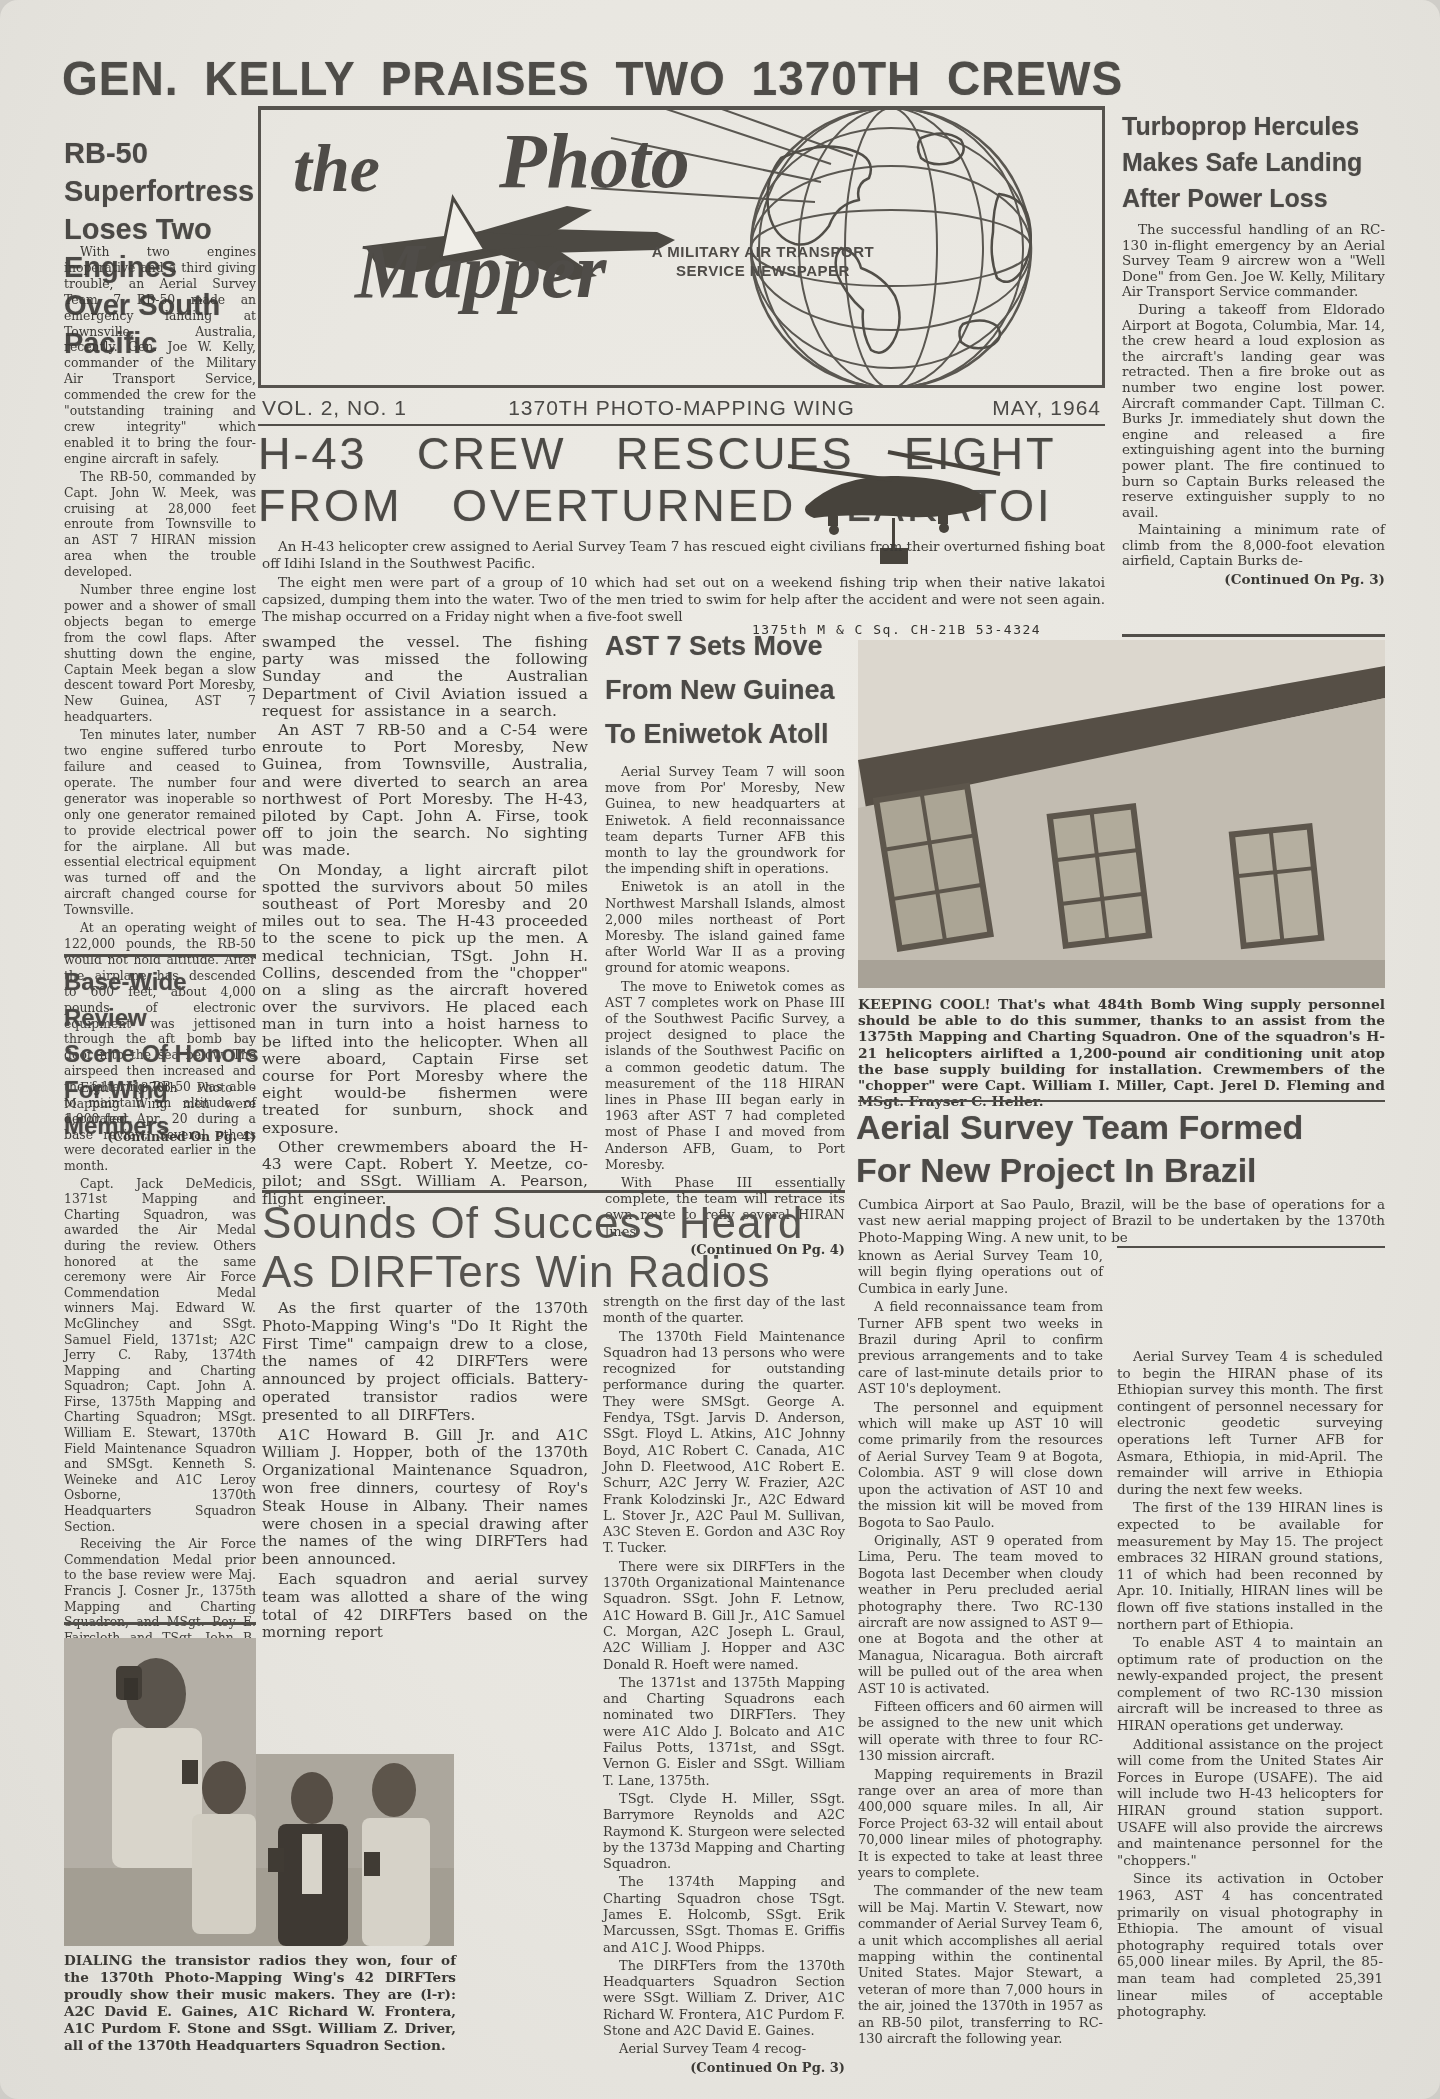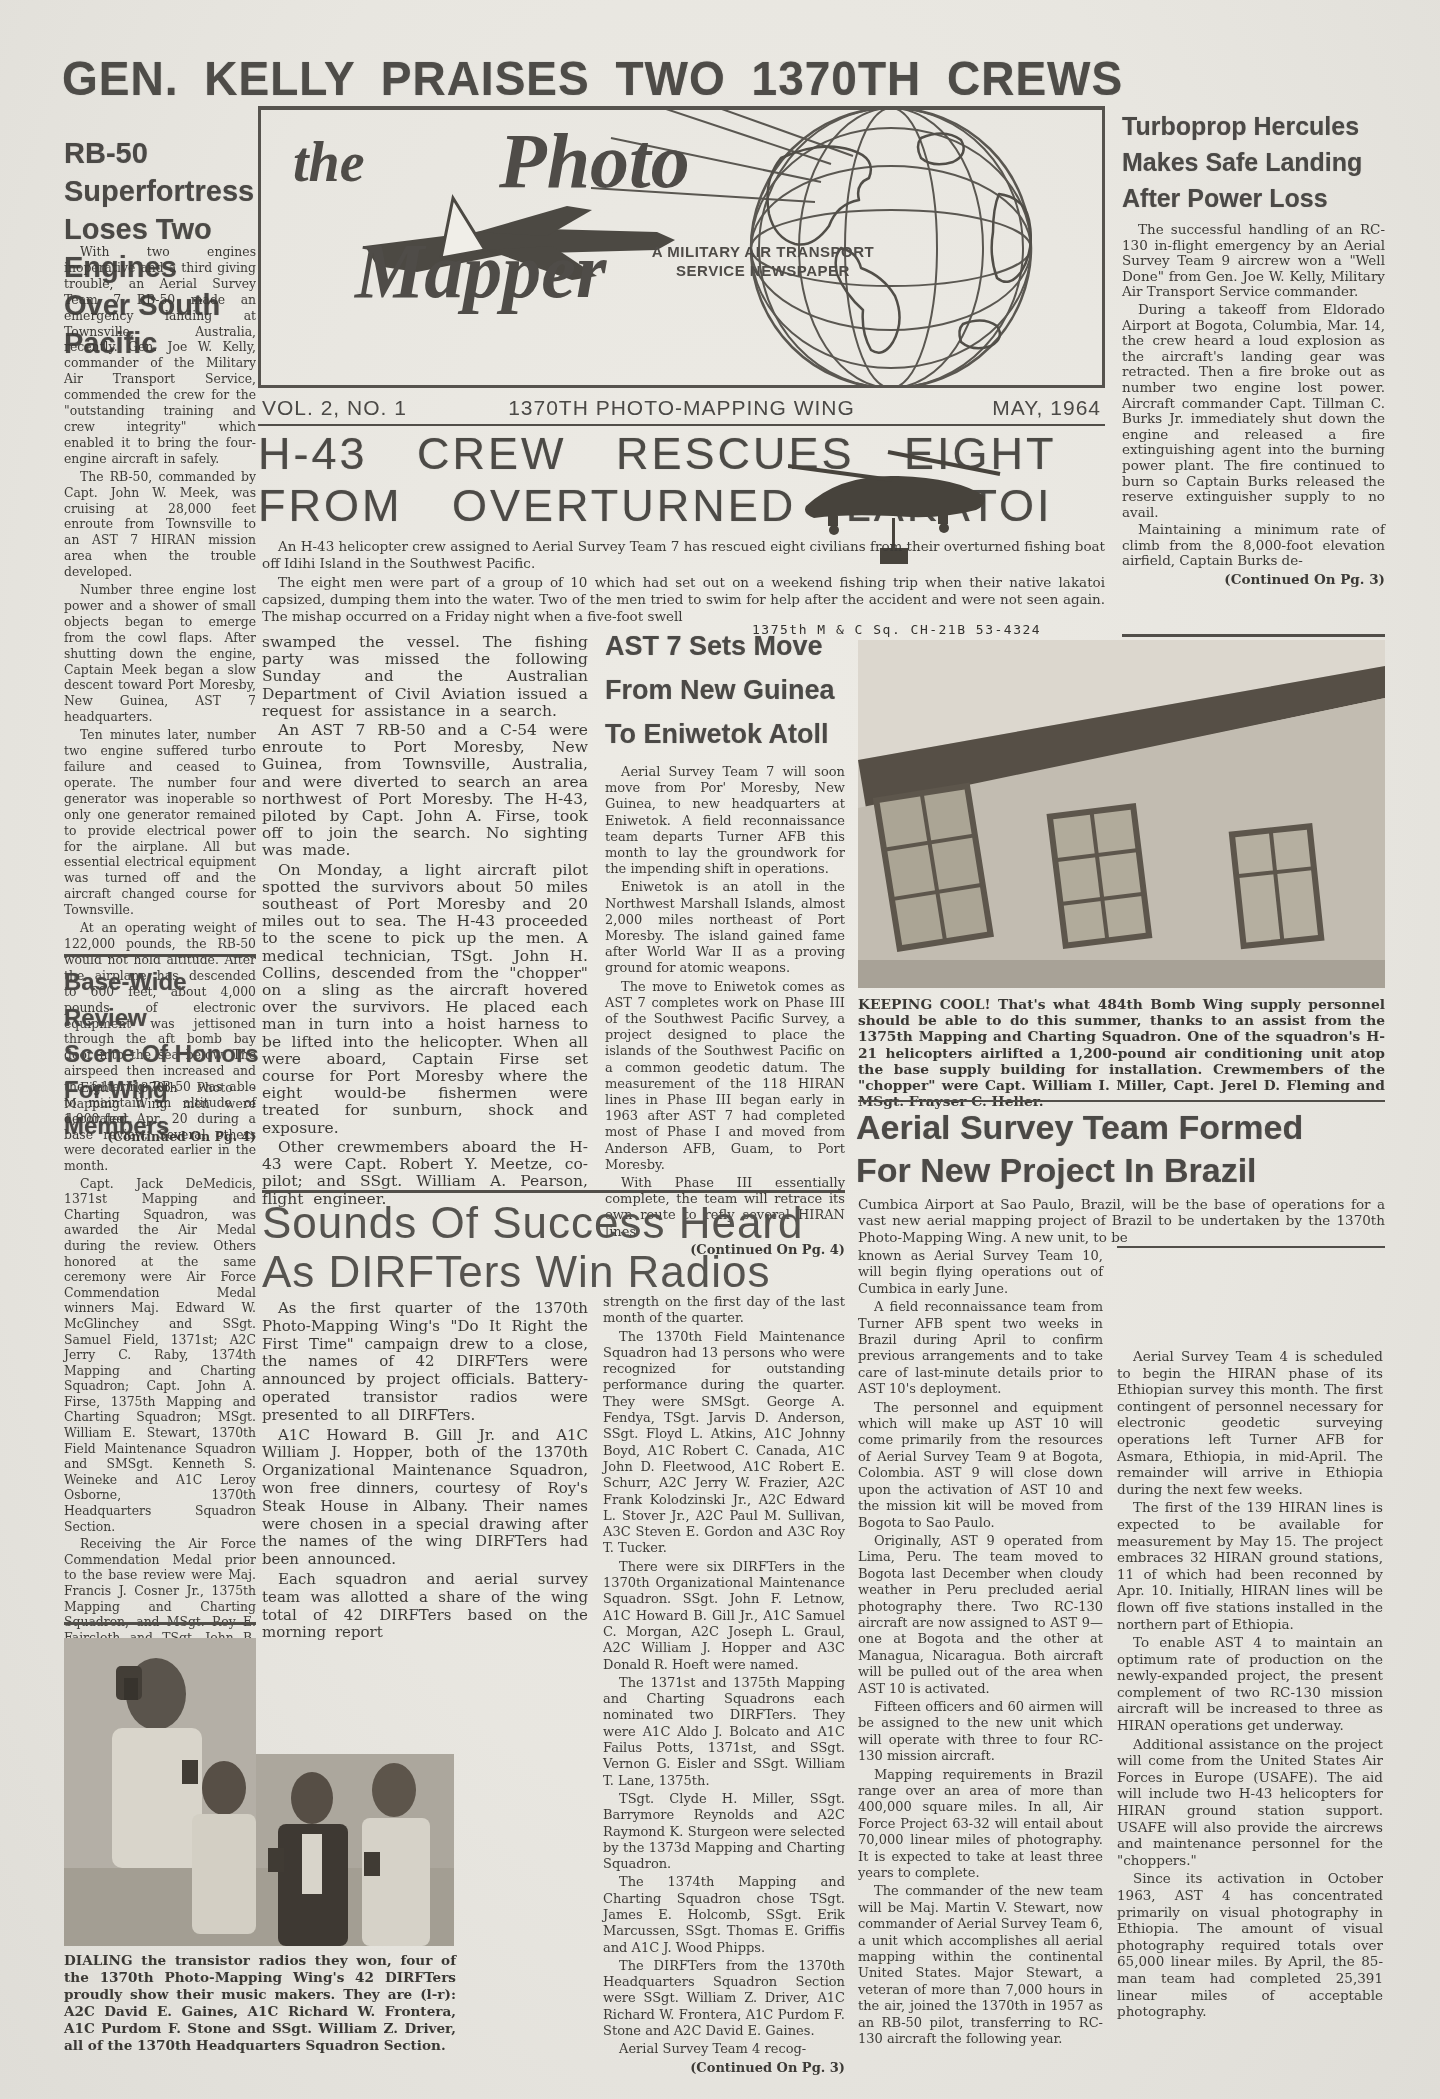--- a/index.html
+++ b/index.html
@@ -1,19 +1,20 @@
 <!DOCTYPE html>
 <html><head>
 <meta charset="utf-8">
 <style>
   html,body{margin:0;padding:0;background:#cfcdc8;}
   .sheet{
     position:relative;width:1440px;height:2099px;margin:0 auto;overflow:hidden;
     background:radial-gradient(ellipse at 50% 38%, #edebe5 0%, #e8e6e0 55%, #dfddd7 100%);
     color:#3f3d39;
+    border-radius:18px;
   }
   .abs{position:absolute;}
   .mono{font-family:"DejaVu Sans Mono",monospace;}
 
   .banner{
     left:62px;top:50px;width:980px;font-family:"Liberation Sans",sans-serif;
     font-weight:bold;font-size:46px;letter-spacing:1px;word-spacing:12px;color:#4e4c48;
     white-space:nowrap;transform:scaleY(1.04);transform-origin:top left;
     text-shadow:0 0 1px rgba(70,68,64,.5);
   }
@@ -140,21 +141,21 @@
         <path d="M372,226 q20,-8 34,2 q8,12 -6,20 q-18,6 -30,-4 q-4,-12 2,-18 z"></path>
       </g>
     </svg>
 
     <svg class="abs" style="left:96px;top:78px;" width="320" height="110" viewBox="0 0 320 110">
       <polygon points="8,58 150,40 300,44 318,52 300,62 150,66 60,84 20,78" fill="#4c4943"></polygon>
       <polygon points="120,44 210,18 235,22 190,48" fill="#4c4943"></polygon>
       <polygon points="130,62 215,92 240,88 195,58" fill="#4c4943"></polygon>
       <polygon points="96,10 128,62 84,70" fill="#f0eee8" stroke="#4c4943" stroke-width="3"></polygon>
     </svg>
-    <div class="abs mast-word" style="left:32px;top:24px;font-size:56px;">the</div>
+    <div class="abs mast-word" style="left:32px;top:24px;font-size:68px;">the</div>
     <div class="abs mast-word" style="left:94px;top:122px;font-size:78px;">Mapper</div>
     <div class="abs mast-word" style="left:238px;top:12px;font-size:78px;">Photo</div>
     <div class="abs tagline" style="left:372px;top:132px;width:260px;">A MILITARY AIR TRANSPORT
 SERVICE NEWSPAPER</div>
   </div>
 
   <div class="abs volrow" style="left:262px;top:396px;">VOL. 2, NO. 1</div>
   <div class="abs volrow" style="left:258px;top:396px;width:847px;text-align:center;">1370TH PHOTO-MAPPING WING</div>
   <div class="abs volrow" style="left:258px;top:396px;width:843px;text-align:right;">MAY, 1964</div>
   <div class="abs rule" style="left:258px;top:424px;width:847px;height:2px;"></div>

